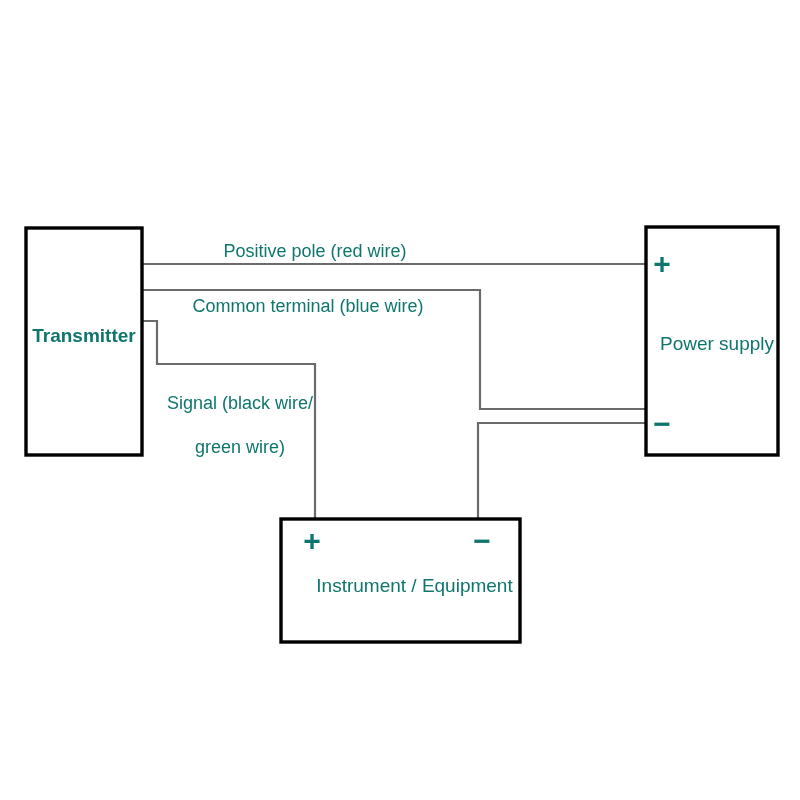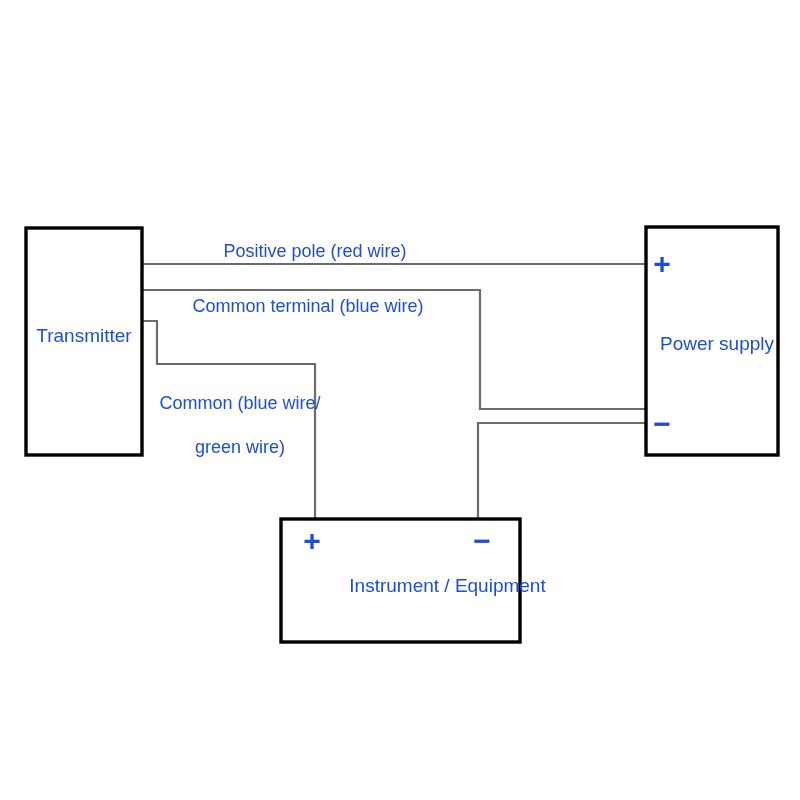--- a/index.html
+++ b/index.html
@@ -23,21 +23,21 @@
     left: 0;
     top: 0;
     width: 800px;
     height: 800px;
     display: block;
   }
   .box-label,
   .wire-label,
   .terminal-mark {
     position: absolute;
-    color: #1d4ed8;
+    color: #0f766e;
     white-space: pre;
     pointer-events: none;
   }
   .box-label {
     font-size: 19px;
     line-height: 22px;
     text-align: center;
   }
   .wire-label {
     font-size: 18px;
@@ -45,23 +45,23 @@
     text-align: center;
   }
   .terminal-mark {
     font-size: 30px;
     font-weight: bold;
     line-height: 30px;
     text-align: center;
   }
 
   
-  #label-transmitter  { left: 25px;  top: 325px; width: 118px; }
+  #label-transmitter  { left: 25px;  top: 325px; width: 118px; font-weight: bold; }
   #label-power-supply { left: 645px; top: 333px; width: 144px; }
-  #label-instrument   { left: 280px; top: 575px; width: 269px; padding-left: 33px; }
+  #label-instrument   { left: 280px; top: 575px; width: 269px; }
 
   
   #label-positive-pole   { left: 196px; top: 240px; width: 238px; }
   #label-common-terminal { left: 160px; top: 295px; width: 296px; }
   #label-signal          { left: 138px; top: 370px; width: 184px; }
 
   
   #mark-ps-plus     { left: 650px; top: 249px; width: 24px; }
   #mark-ps-minus    { left: 650px; top: 409px; width: 24px; }
   #mark-inst-plus   { left: 300px; top: 526px; width: 24px; }
@@ -104,17 +104,17 @@
 
   <div class="terminal-mark" id="mark-inst-plus">+</div>
 
   <div class="terminal-mark" id="mark-inst-minus">−</div>
 
   <div class="wire-label" id="label-positive-pole">Positive pole (red wire)</div>
 
   <div class="wire-label" id="label-common-terminal">Common terminal (blue wire)</div>
 
   <div class="wire-label" id="label-signal">
-    <span>Common (blue wire/</span><br>
+    <span>Signal (black wire/</span><br>
     <span>green wire)</span>
   </div>
 
 </div>
 
 </body></html>

